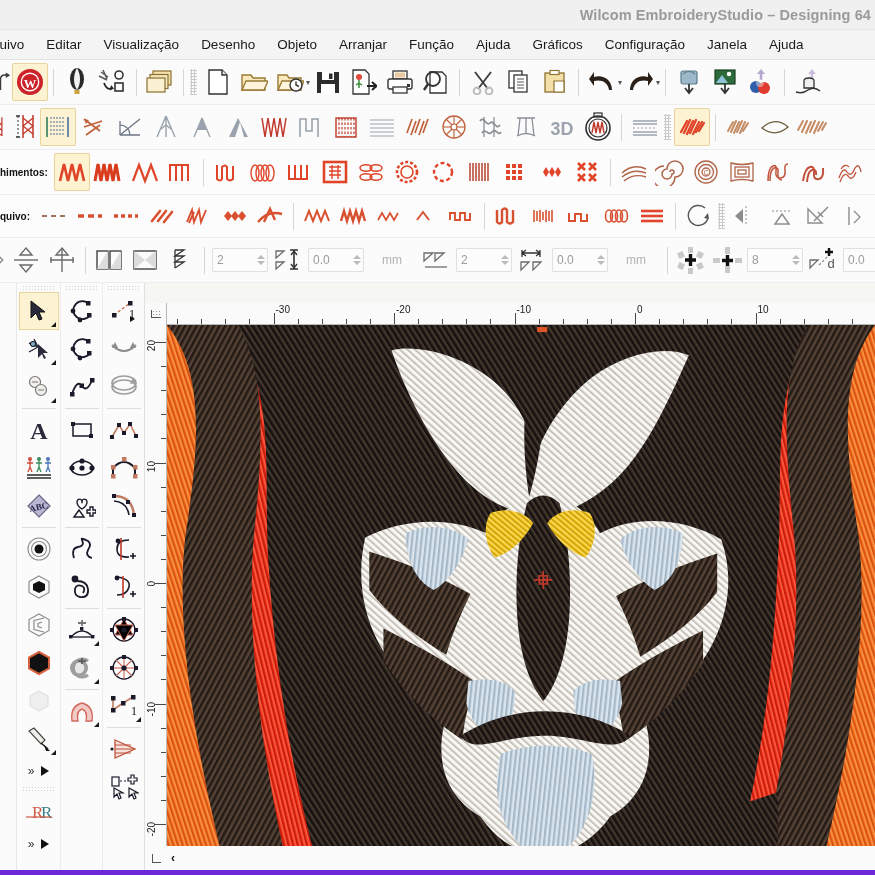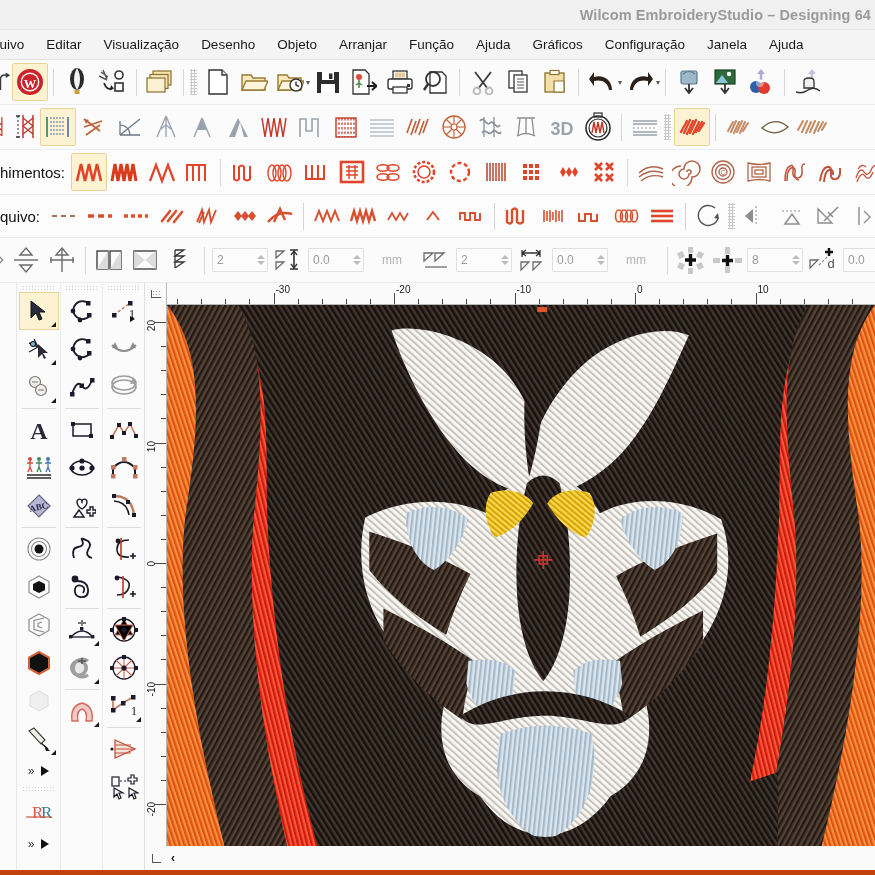--- a/index.html
+++ b/index.html
@@ -3,21 +3,21 @@
 <meta charset="utf-8">
 <style>
   * { box-sizing: border-box; }
   html, body {
     margin: 0; padding: 0;
     width: 875px; height: 875px;
     overflow: hidden;
     font-family: "Liberation Sans", sans-serif;
     background: #ffffff;
   }
-  #app { position: relative; width: 875px; height: 875px; background:#c2410c; }
+  #app { position: relative; width: 875px; height: 875px; background:#6d28d9; }
 
   
   .titlebar {
     height: 30px; background: #f0f0f0;
     border-bottom: 1px solid #e6e6e6;
     display: flex; align-items: center; justify-content: flex-end;
     padding-right: 4px;
   }
   .title-text {
     font-size: 14.5px; color: #9a9a9a; font-weight: 600;
@@ -44,21 +44,21 @@
     border-bottom: 1px solid #ededed;
     position: relative;
   }
   .tbrow.r1 { height: 45px; }
   .tbrow.r2 { height: 45px; }
   .tbrow.r3 { height: 45px; background:#fcfcfc;}
   .tbrow.r4 { height: 43px; background:#fcfcfc;}
   .tbrow.r5 { height: 45px; background:#fbfbfb; }
 
   .tb-label {
-    font-size: 15px; font-weight: normal; color:#111;
+    font-size: 10px; font-weight: bold; color:#111;
     padding: 0 6px 0 0; white-space: nowrap;
   }
   .grip {
     width: 7px; height: 26px; margin: 0 3px 0 1px;
     background-image: radial-gradient(circle, #c9c9c9 1px, transparent 1.2px);
     background-size: 3px 3px; flex: none;
   }
   .sep { width: 1px; height: 27px; background: #d6d6d6; margin: 0 5px; flex: none; }
 
   .btn {
@@ -131,21 +131,21 @@
   }
   .doctab {
     height:23px; display:flex; align-items:center; gap:7px;
     padding: 0 9px; background:#fdf6de; border:1px solid #c9c5ae;
     border-bottom:1px solid #fdf6de; border-radius:2px 2px 0 0;
     font-size:13px; color:#111;
   }
   .doctab .x { font-size:13px; font-weight:bold; color:#111; cursor:default; }
 
   .canvaswrap { flex:1; display:flex; flex-direction:column; min-height:0; }
-  .hrulerrow { height:22px; display:flex; background:#fafafa; border-bottom:1px solid #b9b9b9; }
+  .hrulerrow { height:22px; display:flex; background:#fafafa; border-bottom:1px solid #b9b9b9;margin-top:20px; }
   .corner-box {
     width:22px; height:22px; flex:none; border-right:1px solid #b9b9b9; background:#fafafa;
     display:flex;align-items:center;justify-content:center;
   }
   .corner-box .dots {
     width:10px;height:8px;
     background-image: radial-gradient(circle, #9a9a9a 0.8px, transparent 1px);
     background-size:3px 3px;
     border-left:1px solid #555; border-bottom:1px solid #555;
   }

